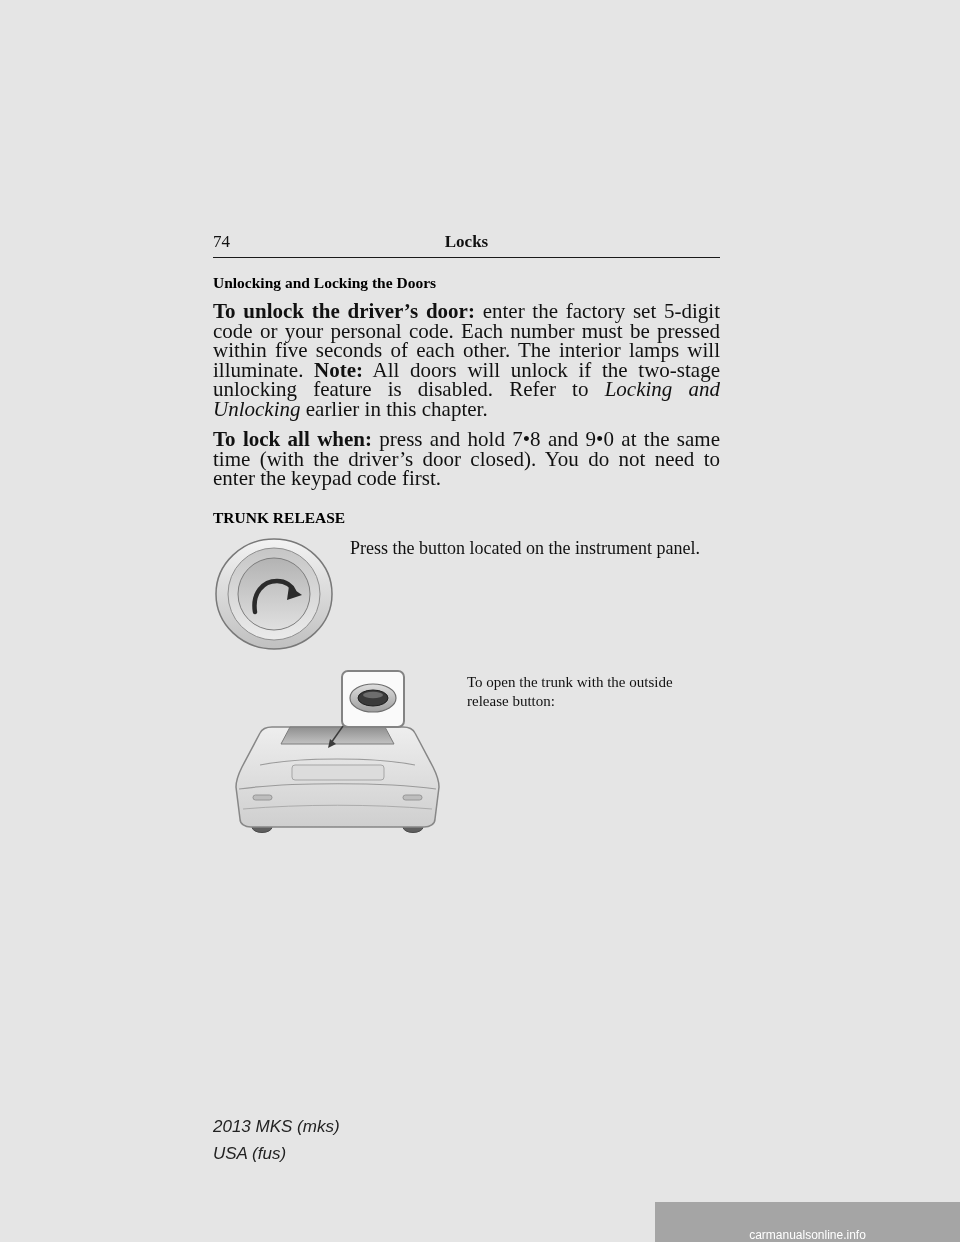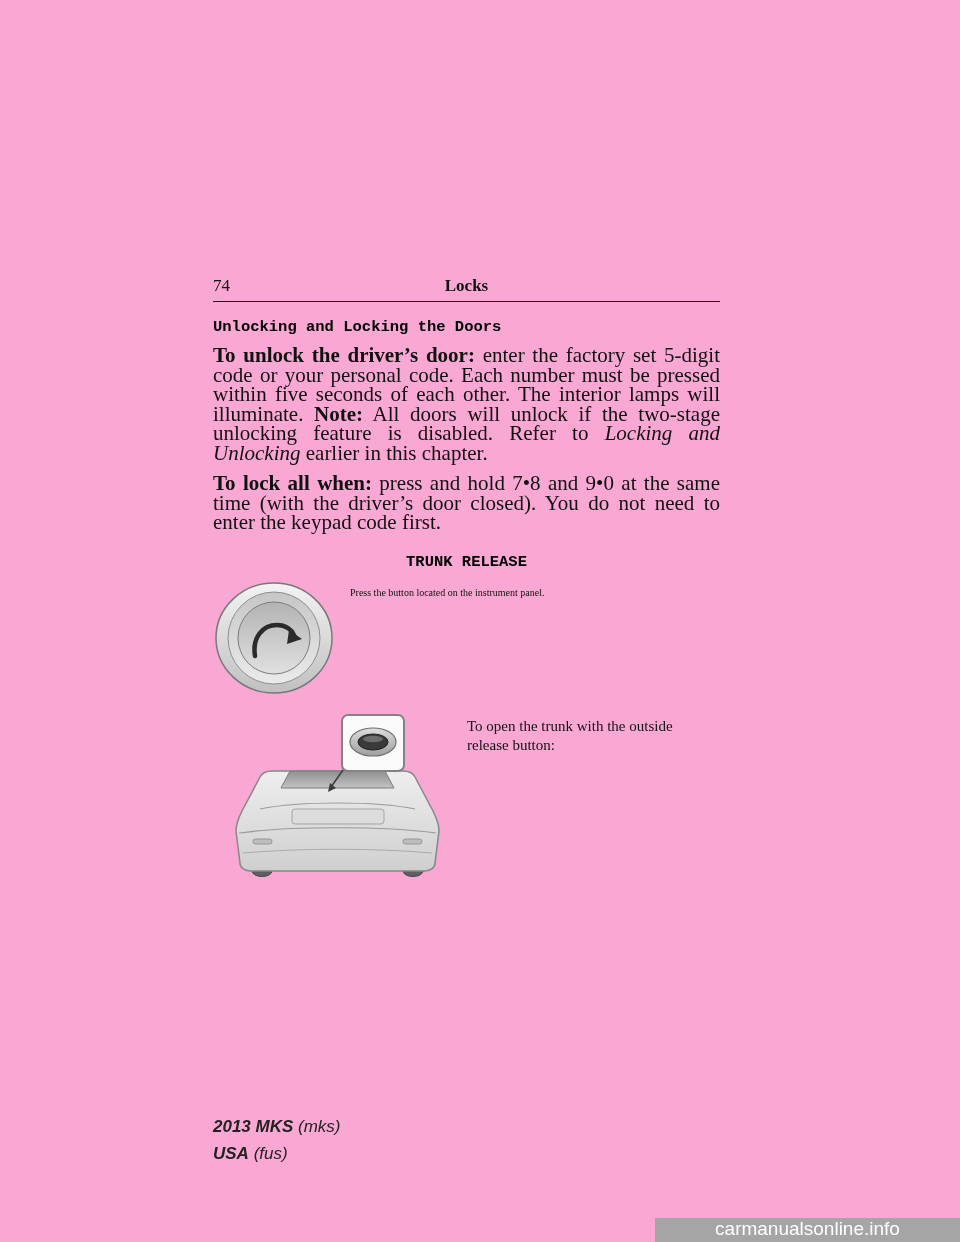--- a/index.html
+++ b/index.html
@@ -1,66 +1,66 @@
 <!DOCTYPE html>
 <html><head>
 <meta charset="utf-8">
 <style>
   html, body { margin: 0; padding: 0; background: #ffffff; }
   body {
     width: 960px; height: 1242px; position: relative; overflow: hidden;
     font-family: "Liberation Serif", serif; color: #111;
   }
-  .page { position: absolute; inset: 0; background: #f9a8d4; }
+  .page { position: absolute; inset: 0; background: #e5e5e5; }
   .content {
     position: absolute; left: 213px; top: 232px; width: 507px;
   }
 
   
   .pg-header {
     display: grid; grid-template-columns: 1fr auto 1fr; align-items: baseline;
   }
   .pg-num { font-size: 17px; justify-self: start; }
-  .pg-title { font-size: 17px; font-weight: bold; justify-self: center; margin-top: 44px; }
+  .pg-title { font-size: 17px; font-weight: bold; justify-self: center; }
   .rule { border-bottom: 1.5px solid #1a1a1a; margin-top: 5px; }
 
   h2.sec {
-    font-family: Liberation Mono, monospace; font-weight: bold;
+    font-family: Liberation Serif, serif; font-weight: bold;
     font-size: 15.5px; margin: 16px 0 10px 0; color: #000;
   }
   p.body {
     font-size: 21px; line-height: 19.5px; margin: 0 0 11px 0;
     text-align: justify;
   }
   p.body .ital { font-style: italic; }
   p.body .bold { font-weight: bold; }
 
   
   .fig1 { display: flex; align-items: flex-start; margin: 4px 0 14px 0; }
   .fig1 .img { flex: 0 0 auto; }
-  .fig1 .cap { margin-left: 15px; font-size: 10px; line-height: 19.5px; padding-top: 2px; }
+  .fig1 .cap { margin-left: 15px; font-size: 18px; line-height: 19.5px; padding-top: 2px; }
 
   .fig2 { display: flex; align-items: flex-start; margin: 6px 0 14px 0; }
   .fig2 .img { flex: 0 0 auto; margin-left: 17px; }
   .fig2 .cap { margin-left: 22px; width: 250px; font-size: 15px; line-height: 19.5px; padding-top: 4px; }
 
   
   .footer {
     position: absolute; left: 213px; top: 1113px;
     font-family: "Liberation Sans", sans-serif; font-style: italic;
     font-size: 17px; line-height: 27px; color: #222;
   }
-  .footer .fbold { font-weight: bold; }
+  .footer .fbold { font-weight: normal; }
 
   
   .watermark {
-    position: absolute; right: 0; bottom: 0; height: 24px; width: 305px;
+    position: absolute; right: 0; bottom: 0; height: 40px; width: 305px;
     background: #a5a5a5; color: #ffffff;
-    font-family: "Liberation Sans", sans-serif; font-size: 19px;
-    display: flex; align-items: flex-start; justify-content: center;
+    font-family: "Liberation Sans", sans-serif; font-size: 12px;
+    display: flex; align-items: flex-end; justify-content: center;
   }
 </style>
 </head>
 <body>
 
 <div class="page">
   <div class="content">
 
     <div class="pg-header">
       <span class="pg-num">74</span>
@@ -69,21 +69,21 @@
     </div>
     <div class="rule"></div>
 
     <h2 class="sec">Unlocking and Locking the Doors</h2>
 
     <p class="body"><span class="bold">To unlock the driver’s door:</span><span> enter the factory set 5-digit code or your personal code. Each number must be pressed within five seconds of each other. The interior lamps will illuminate. </span><span class="bold">Note:</span><span> All doors will unlock if the two-stage unlocking feature is disabled. Refer to </span><span class="ital">Locking and Unlocking</span><span> earlier in this chapter.</span></p>
 
 
     <p class="body"><span class="bold">To lock all when:</span><span> press and hold 7•8 and 9•0 at the same time (with the driver’s door closed). You do not need to enter the keypad code first.</span></p>
 
-    <h2 class="sec" style="margin-top:20px;text-align:center;">TRUNK RELEASE</h2>
+    <h2 class="sec" style="margin-top:20px;">TRUNK RELEASE</h2>
 
     <div class="fig1">
       <span class="img">
         <svg width="122" height="114" viewBox="0 0 122 114">
           <defs>
             <linearGradient id="ringGrad" x1="0" y1="0" x2="0" y2="1">
               <stop offset="0" stop-color="#f3f3f3"></stop>
                 <stop offset="1" stop-color="#c0c0c0"></stop>
             </linearGradient>
             <linearGradient id="faceGrad" x1="0" y1="0" x2="0" y2="1">

